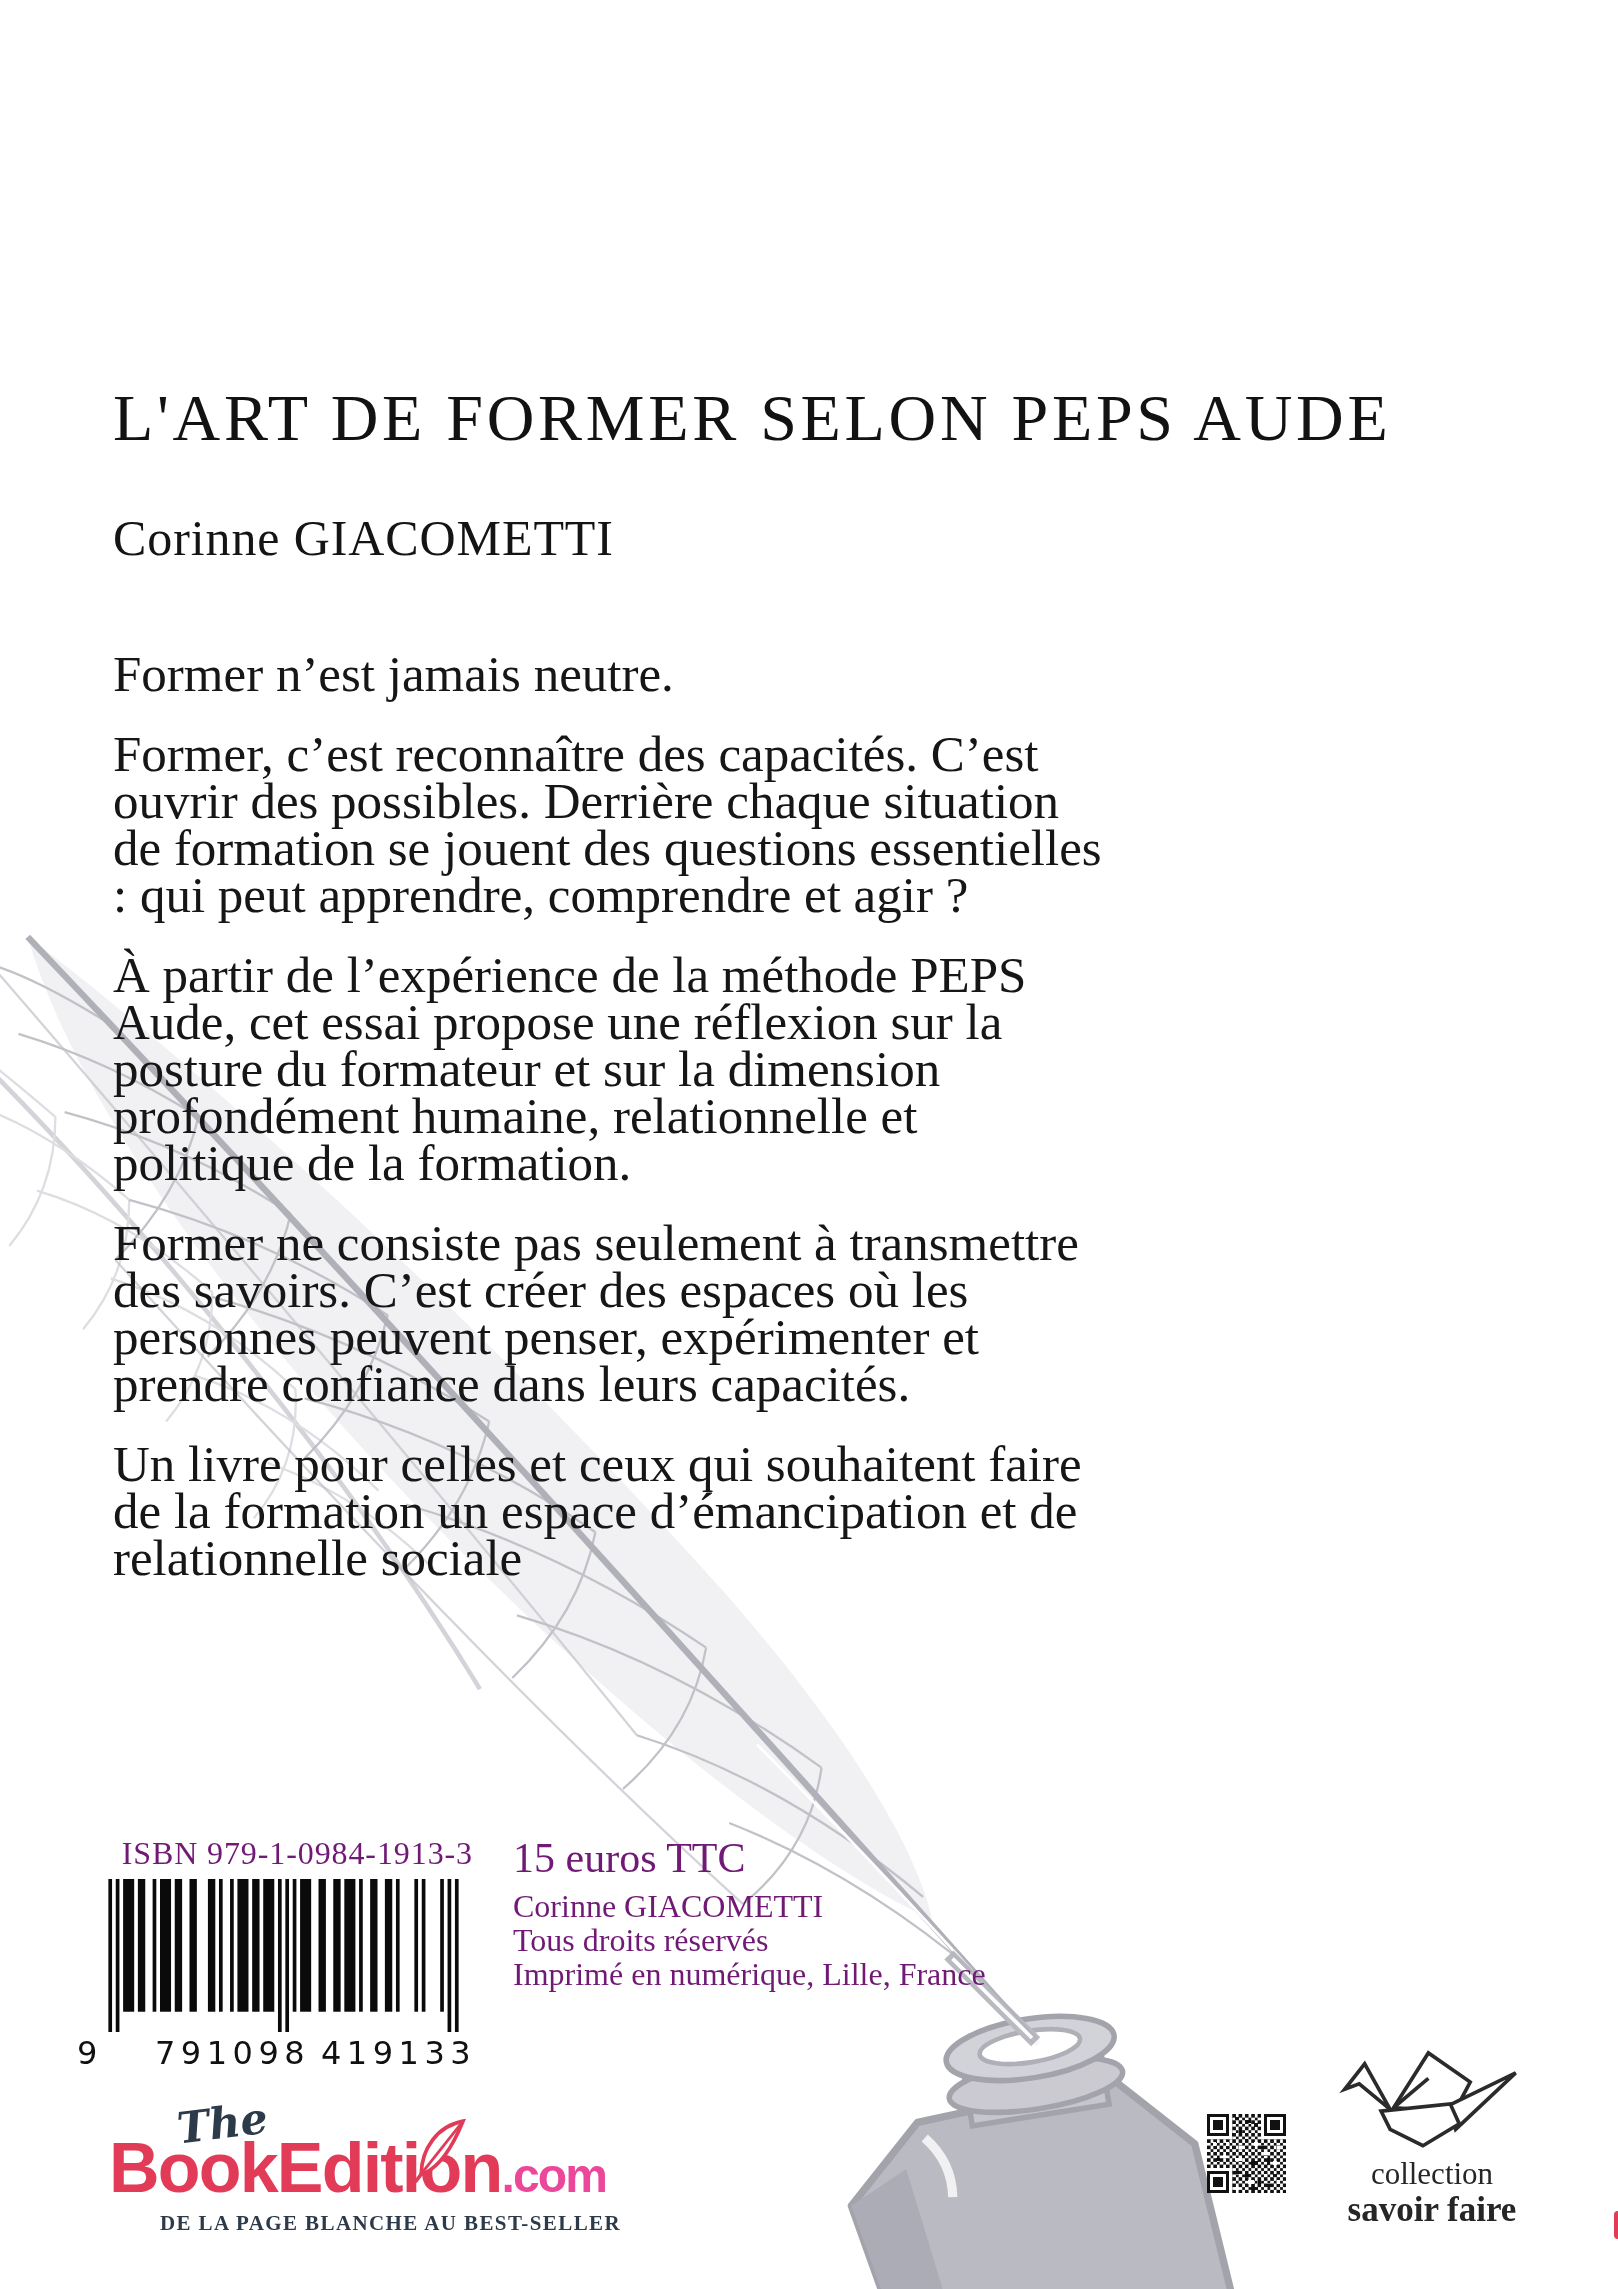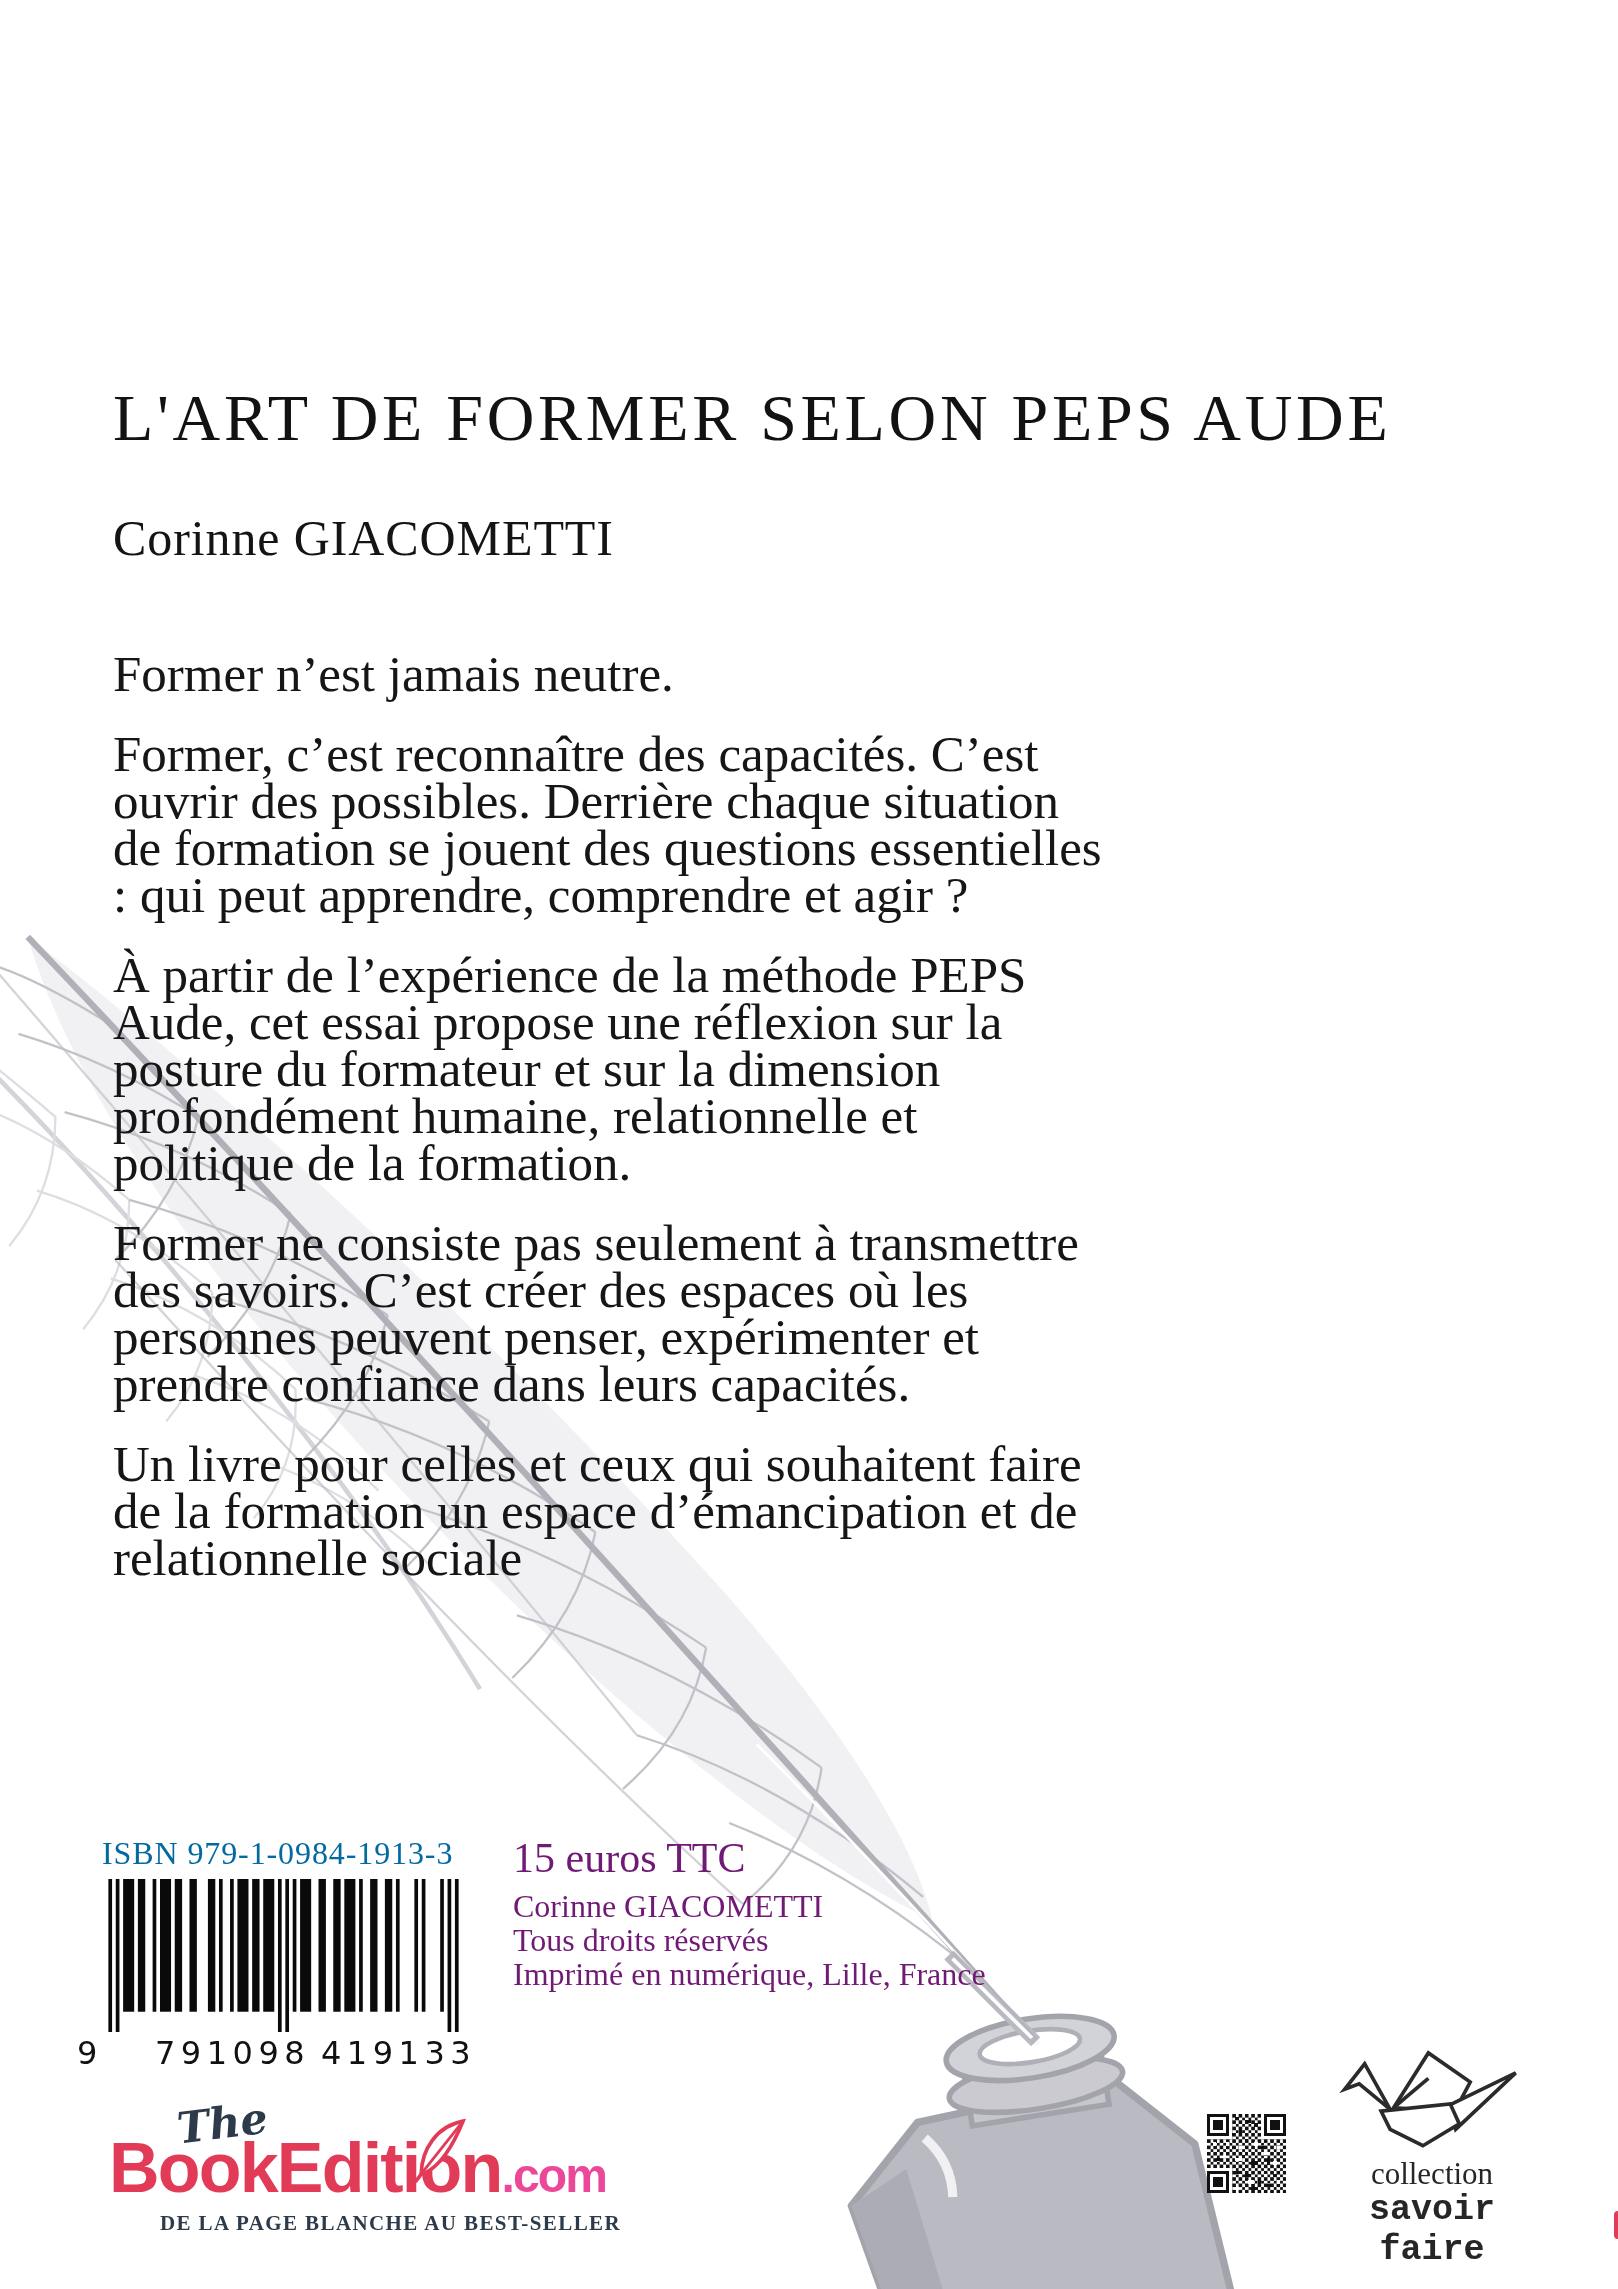--- a/index.html
+++ b/index.html
@@ -11,21 +11,21 @@
   .title{position:absolute;left:113px;top:380px;margin:0;font-weight:400;
          font-size:66px;letter-spacing:3.7px;white-space:nowrap;color:#121212;}
   .author{position:absolute;left:113px;top:509px;font-size:50px;letter-spacing:0.9px;color:#141414;}
 
   .synopsis{position:absolute;left:113px;top:651px;font-size:51px;line-height:47px;color:#161616;}
   .synopsis p{margin:0 0 33px 0;}
   .line{display:block;white-space:nowrap;}
 
   
   .isbn-block{position:absolute;left:76px;top:1835px;width:397px;}
-  .isbn-label{font-size:32px;letter-spacing:0.9px;text-align:left;margin-left:26px;color:#0369a1;}
+  .isbn-label{font-size:32px;letter-spacing:0.9px;text-align:right;margin-left:26px;color:#701a75;}
   .barcode-wrap{position:relative;margin:7.4px 0 0 32px;width:351px;height:153px;}
   .bc-digits{position:relative;margin-left:0;height:39px;margin-top:1.8px;
              font-family:"DejaVu Sans",sans-serif;font-size:32px;color:#111;}
   .d-lead{position:absolute;left:0;top:0;}
   .d-left{position:absolute;left:47px;top:0;width:155px;text-align:center;letter-spacing:5.5px;}
   .d-right{position:absolute;left:213px;top:0;width:155px;text-align:center;letter-spacing:5.5px;}
 
   
   .imprint{position:absolute;left:513px;top:1834px;color:#701a75;}
   .imprint .price{font-size:42px;margin:0 0 7.4px 0;}
@@ -44,21 +44,21 @@
                font-family:Liberation Serif, serif;font-weight:700;font-size:21px;
                letter-spacing:1.4px;color:#2c3a49;}
 
   
   .qr{position:absolute;left:1207px;top:2114px;width:79px;height:79px;}
 
   
   .collection{position:absolute;left:1325px;top:2042px;width:214px;text-align:center;color:#262626;}
   .crane{display:block;margin:0 auto;width:190px;height:111px;}
   .col-label{font-size:31px;margin-top:3px;}
-  .col-name{font-size:35px;font-weight:700;margin-top:-1.8px;font-family:Liberation Mono, monospace;}
+  .col-name{font-size:35px;font-weight:700;margin-top:-1.8px;}
 
   .sliver{position:absolute;right:0;top:2211px;width:5.5px;height:28px;background:#e23b58;
           border-radius:3.7px 0 0 3.7px;}
 </style>
 </head>
 <body>
 
 <svg class="bg-art" viewBox="0 0 1754 2481" aria-hidden="true">
   <g opacity="0.8">
     <path d="M-20 1150 C160 1330 380 1600 520 1830" stroke="#c9c9d0" stroke-width="5" fill="none"></path>

